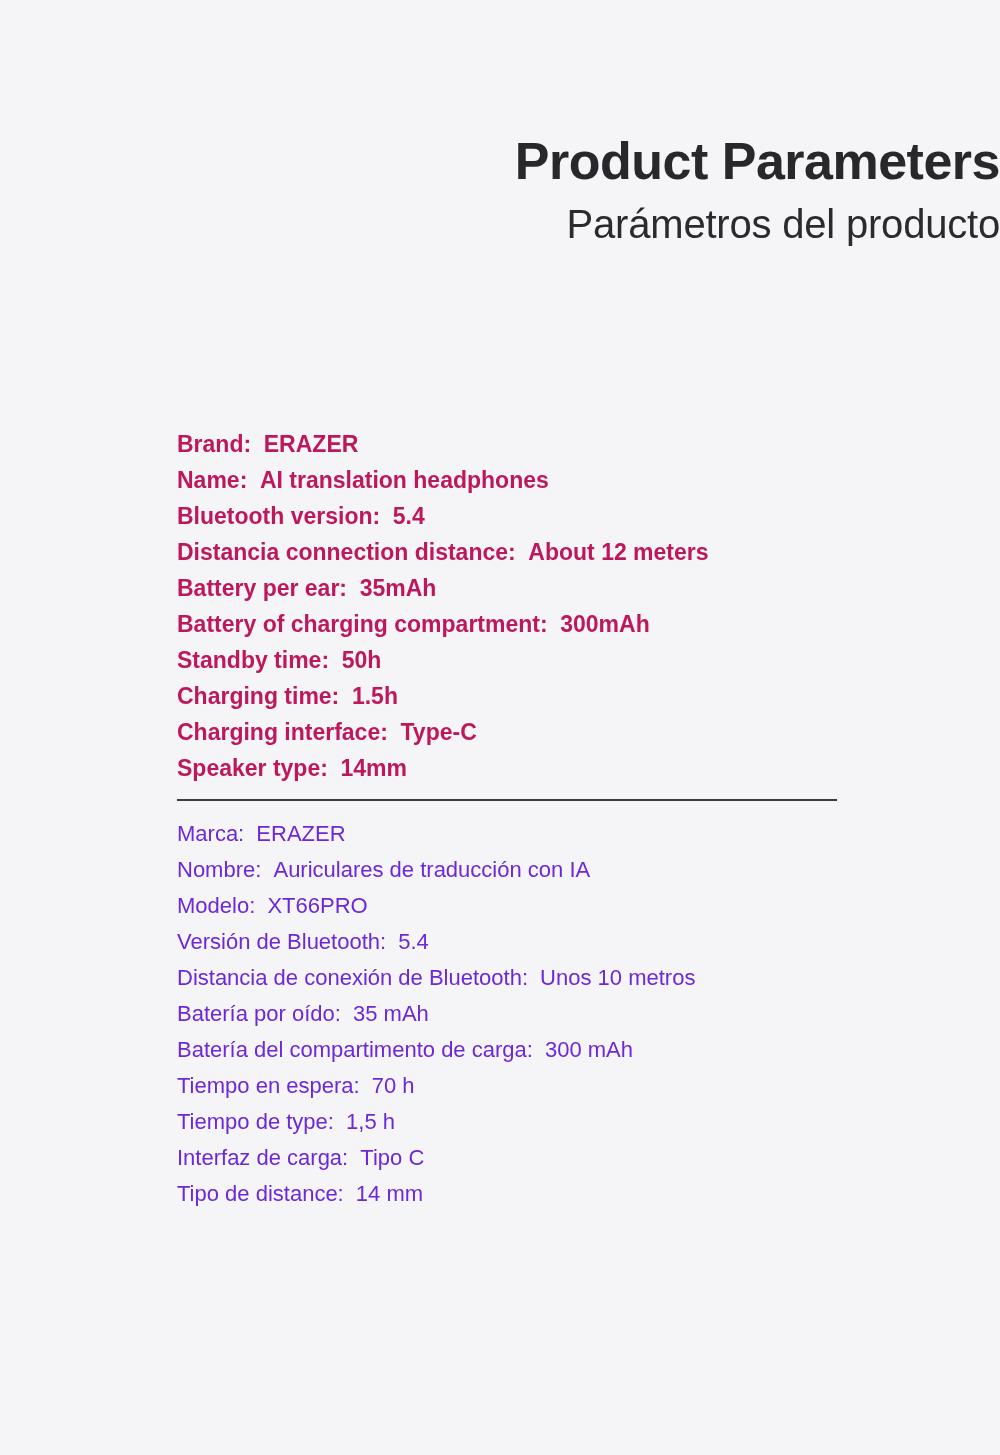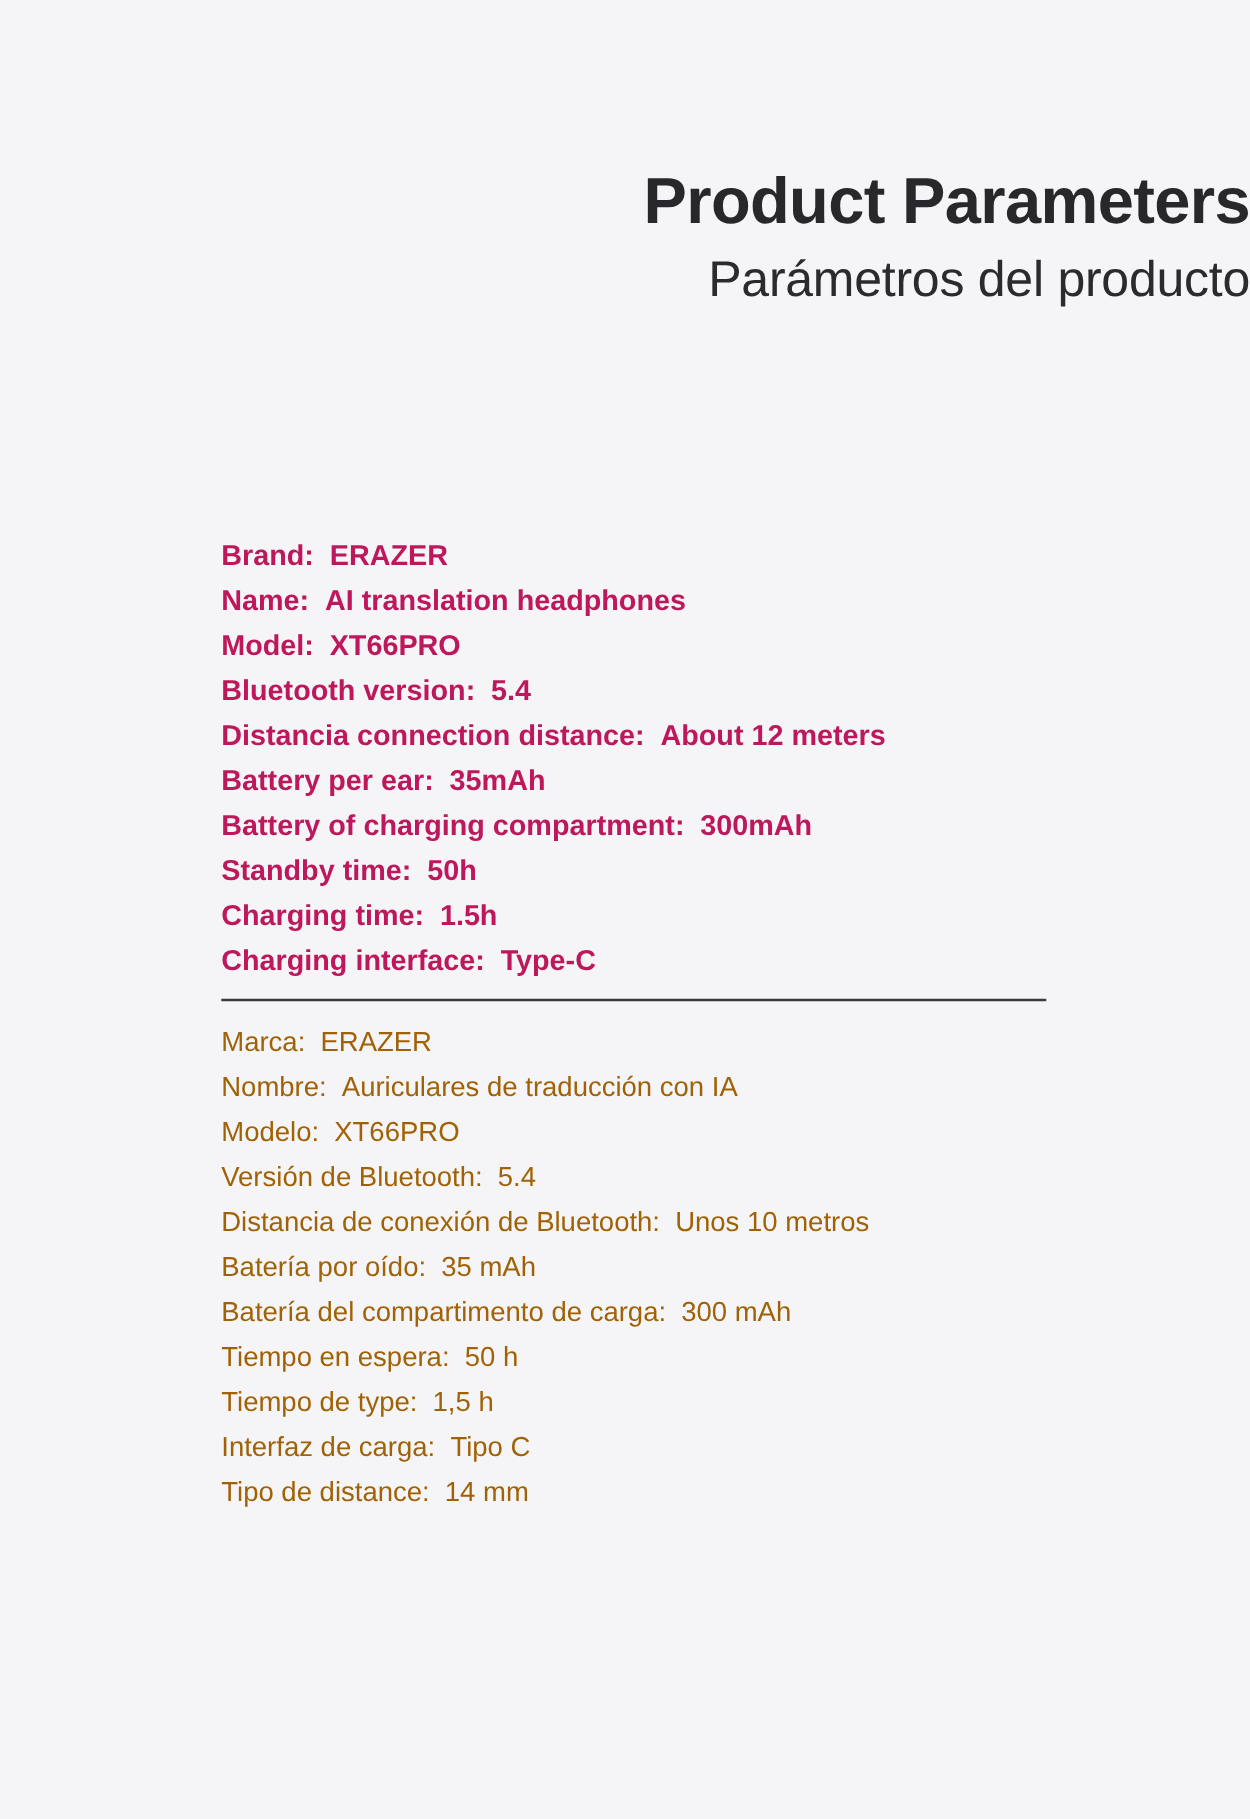--- a/index.html
+++ b/index.html
@@ -48,21 +48,21 @@
     white-space: nowrap;
   }
   .spec-list.en .spec-row {
     font-size: 23px;
     font-weight: 700;
     color: #be185d;
   }
   .spec-list.es .spec-row {
     font-size: 22px;
     font-weight: 400;
-    color: #a16207;
+    color: #6d28d9;
   }
   .spec-value {
     margin-left: 0.55em;
   }
   .divider {
     width: 660px;
     height: 2px;
     background: #3b3b3d;
     border: none;
     margin: 13px 0 15px 0;
@@ -74,39 +74,39 @@
 <div class="header">
   <div class="title">Product Parameters</div>
   <div class="subtitle">Parámetros del producto</div>
 </div>
 
 <div class="specs">
 
   <ul class="spec-list en">
     <li class="spec-row"><span class="spec-label">Brand:</span><span class="spec-value">ERAZER</span></li>
     <li class="spec-row"><span class="spec-label">Name:</span><span class="spec-value">AI translation headphones</span></li>
-    <li class="spec-row"><span class="spec-label">Model:</span><span class="spec-value">XT66PRO</span></li>
     <li class="spec-row"><span class="spec-label">Bluetooth version:</span><span class="spec-value">5.4</span></li>
     <li class="spec-row"><span class="spec-label">Distancia connection distance:</span><span class="spec-value">About 12 meters</span></li>
     <li class="spec-row"><span class="spec-label">Battery per ear:</span><span class="spec-value">35mAh</span></li>
     <li class="spec-row"><span class="spec-label">Battery of charging compartment:</span><span class="spec-value">300mAh</span></li>
     <li class="spec-row"><span class="spec-label">Standby time:</span><span class="spec-value">50h</span></li>
     <li class="spec-row"><span class="spec-label">Charging time:</span><span class="spec-value">1.5h</span></li>
     <li class="spec-row"><span class="spec-label">Charging interface:</span><span class="spec-value">Type-C</span></li>
+    <li class="spec-row"><span class="spec-label">Speaker type:</span><span class="spec-value">14mm</span></li>
   </ul>
 
   <hr class="divider">
 
   <ul class="spec-list es">
     <li class="spec-row"><span class="spec-label">Marca:</span><span class="spec-value">ERAZER</span></li>
     <li class="spec-row"><span class="spec-label">Nombre:</span><span class="spec-value">Auriculares de traducción con IA</span></li>
     <li class="spec-row"><span class="spec-label">Modelo:</span><span class="spec-value">XT66PRO</span></li>
     <li class="spec-row"><span class="spec-label">Versión de Bluetooth:</span><span class="spec-value">5.4</span></li>
     <li class="spec-row"><span class="spec-label">Distancia de conexión de Bluetooth:</span><span class="spec-value">Unos 10 metros</span></li>
     <li class="spec-row"><span class="spec-label">Batería por oído:</span><span class="spec-value">35 mAh</span></li>
     <li class="spec-row"><span class="spec-label">Batería del compartimento de carga:</span><span class="spec-value">300 mAh</span></li>
-    <li class="spec-row"><span class="spec-label">Tiempo en espera:</span><span class="spec-value">50 h</span></li>
+    <li class="spec-row"><span class="spec-label">Tiempo en espera:</span><span class="spec-value">70 h</span></li>
     <li class="spec-row"><span class="spec-label">Tiempo de type:</span><span class="spec-value">1,5 h</span></li>
     <li class="spec-row"><span class="spec-label">Interfaz de carga:</span><span class="spec-value">Tipo C</span></li>
     <li class="spec-row"><span class="spec-label">Tipo de distance:</span><span class="spec-value">14 mm</span></li>
   </ul>
 
 </div>
 
 </body></html>

